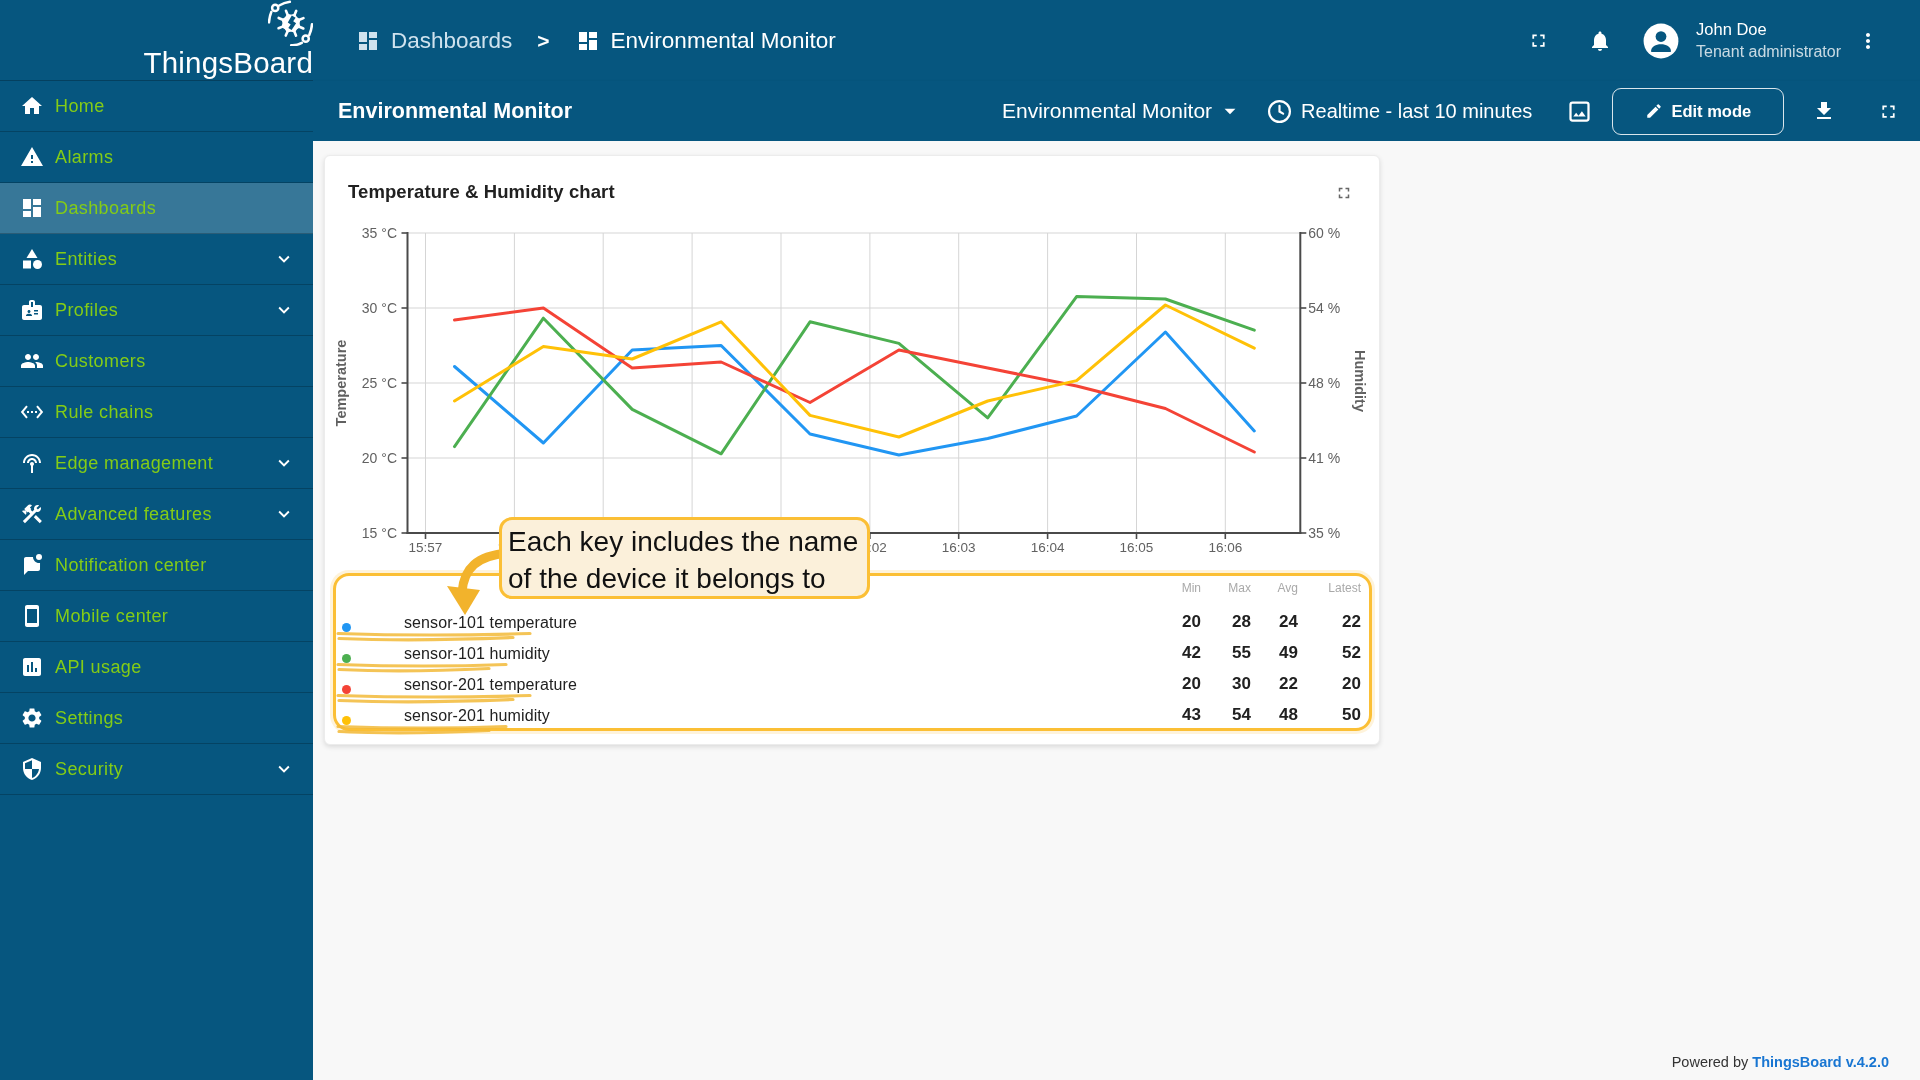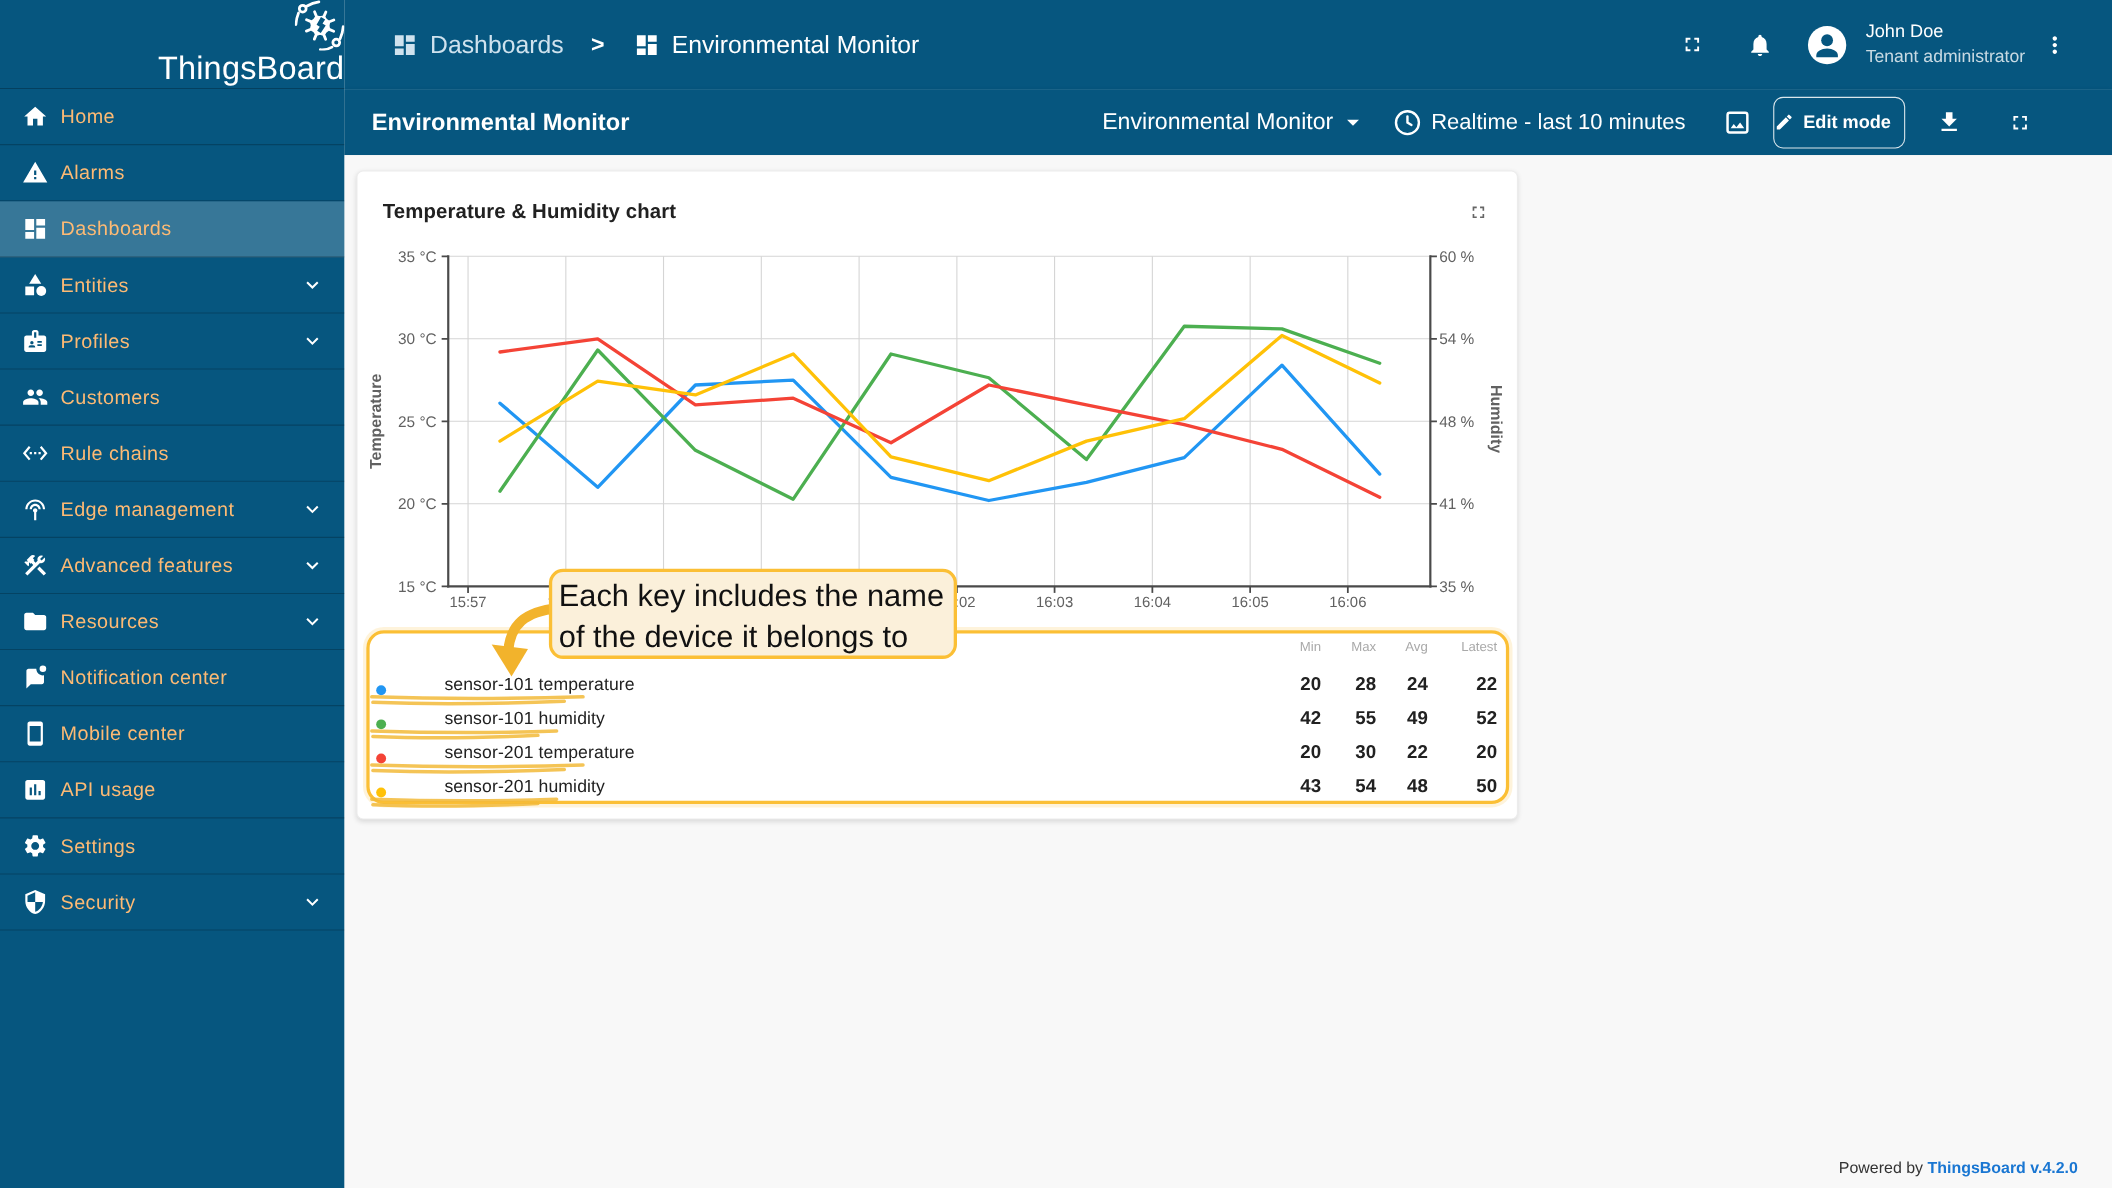--- a/index.html
+++ b/index.html
@@ -5,21 +5,21 @@
   * { margin:0; padding:0; box-sizing:border-box; }
   html,body { width:1920px; height:1080px; overflow:hidden;
     font-family:"Liberation Sans", sans-serif; background:#f8f8f8; }
   
   #sidebar { position:absolute; left:0; top:0; width:313px; height:1080px;
     background:#06567f; z-index:5; }
   #logo { height:81px; display:flex; align-items:flex-end; padding-left:47px;
     border-bottom:1px solid rgba(0,0,0,0.25);flex-direction:column; }
   #logo span { color:#fff; font-size:29.5px; font-weight:400; margin-left:7px; letter-spacing:0.2px;}
   .mi { height:51px; display:flex; align-items:center; padding-left:20px;
-    border-bottom:1px solid rgba(0,0,0,0.22); position:relative; color:#fdba74; }
+    border-bottom:1px solid rgba(0,0,0,0.22); position:relative; color:#84cc16; }
   .mi svg { width:24px; height:24px; fill:#fff; flex:none; }
   .mi span { font-size:18px; font-weight:500; margin-left:11px; letter-spacing:0.4px; }
   .mi.sel { background:rgba(255,255,255,0.2); }
   .mi .chev { position:absolute; right:18px; top:14px; width:22px; height:22px; }
   
   #topbar { position:absolute; left:313px; top:0; width:1607px; height:81px;
     background:#06567f; color:#fff; }
   #toolbar2 { position:absolute; left:313px; top:81px; width:1607px; height:60px;
     background:#06567f; color:#fff; box-shadow:0 2px 4px rgba(0,0,0,0.2); }
   .bc { position:absolute; top:0; height:81px; display:flex; align-items:center; }
@@ -142,29 +142,20 @@
       <svg viewBox="0 0 24 24">
         <path d="m13.78 15.17 2.12-2.12 6 5.99-2.12 2.13zM17.5 10c1.93 0 3.5-1.57 3.5-3.5 0-.58-.16-1.12-.41-1.6l-2.7 2.7-1.49-1.49 2.7-2.7c-.48-.25-1.02-.41-1.6-.41C15.57 3 14 4.57 14 6.5c0 .41.08.8.21 1.16l-1.85 1.85-1.78-1.78.71-.71-1.41-1.41L12 3.49c-1.17-1.17-3.07-1.17-4.24 0L4.22 7.03l1.41 1.41H2.81l-.71.71 3.54 3.54.71-.71V9.15l1.41 1.41.71-.71 1.78 1.78-7.41 7.41 2.12 2.12L16.34 9.79c.36.13.75.21 1.16.21z"></path>
       </svg>
       <span>Advanced features</span>
       <svg class="chev" viewBox="0 0 24 24">
         <path d="M16.59 8.59 12 13.17 7.41 8.59 6 10l6 6 6-6z"></path>
       </svg>
     </div>
   <div class="mi">
       <svg viewBox="0 0 24 24">
-        <path d="M10 4H4c-1.1 0-1.99.9-1.99 2L2 18c0 1.1.9 2 2 2h16c1.1 0 2-.9 2-2V8c0-1.1-.9-2-2-2h-8l-2-2z"></path>
-      </svg>
-      <span>Resources</span>
-      <svg class="chev" viewBox="0 0 24 24">
-        <path d="M16.59 8.59 12 13.17 7.41 8.59 6 10l6 6 6-6z"></path>
-      </svg>
-    </div>
-  <div class="mi">
-      <svg viewBox="0 0 24 24">
         <path d="M16.02 5c0-.34.04-.67.09-1H5.98C4.88 4 4 4.9 4 6v16l4-4h10.03c1.1 0 1.99-.9 1.99-2l.01-6.05c-.33.05-.66.05-1.01.05-3.31 0-6.01-2.69-6.01-6h3.01z"></path>
         <circle cx="19" cy="4" r="3"></circle>
       </svg>
       <span>Notification center</span>
     </div>
   <div class="mi">
       <svg viewBox="0 0 24 24">
         <path d="M17 1.01 7 1c-1.1 0-2 .9-2 2v18c0 1.1.9 2 2 2h10c1.1 0 2-.9 2-2V3c0-1.1-.9-1.99-2-1.99zM17 19H7V5h10v14z"></path>
       </svg>
       <span>Mobile center</span>
@@ -233,21 +224,21 @@
       </svg>
     <svg width="25" height="25" viewBox="0 0 24 24" fill="none" stroke="#fff" stroke-width="2.1" style="margin-left:24px;">
         <circle cx="12" cy="12" r="10"></circle>
         <path d="M12 6.5V12l3.5 2" stroke-linecap="round"></path>
       </svg>
     <span style="font-size:20px;margin-left:9px;">Realtime - last 10 minutes</span>
     <svg width="27" height="27" viewBox="0 0 24 24" style="margin-left:34px;">
         <rect x="4" y="4" width="16" height="16" rx="1.8" fill="none" stroke="#fff" stroke-width="2"></rect>
         <path fill="#fff" d="M14.14 11.86l-3 3.87L9 13.14 6.5 16.5h11z"></path>
       </svg>
-    <div style="margin-left:19px;width:120px;height:47px;border:1.5px solid rgba(255,255,255,0.85);border-radius:9px;display:flex;align-items:center;justify-content:flex-start;">
+    <div style="margin-left:19px;width:172px;height:47px;border:1.5px solid rgba(255,255,255,0.85);border-radius:9px;display:flex;align-items:center;justify-content:center;">
       <svg width="18" height="18" viewBox="0 0 24 24" fill="#fff">
           <path d="M3 17.25V21h3.75L17.81 9.94l-3.75-3.75L3 17.25zM20.71 7.04c.39-.39.39-1.02 0-1.41l-2.34-2.34a.9959.9959 0 0 0-1.41 0l-1.83 1.83 3.75 3.75 1.83-1.83z"></path>
         </svg>
       <span style="font-size:16.5px;font-weight:700;margin-left:8px;">Edit mode</span>
     </div>
     <svg width="24" height="24" viewBox="0 0 24 24" fill="#fff" style="margin-left:28px;">
         <path d="M19 9h-4V3H9v6H5l7 7 7-7zM5 18v2h14v-2H5z"></path>
       </svg>
     <svg width="21" height="21" viewBox="0 0 24 24" fill="#fff" style="margin-left:42px;">
         <path d="M7 14H5v5h5v-2H7v-3zm-2-4h2V7h3V5H5v5zm12 7h-3v2h5v-5h-2v3zM14 5v2h3v3h2V5h-5z"></path>

